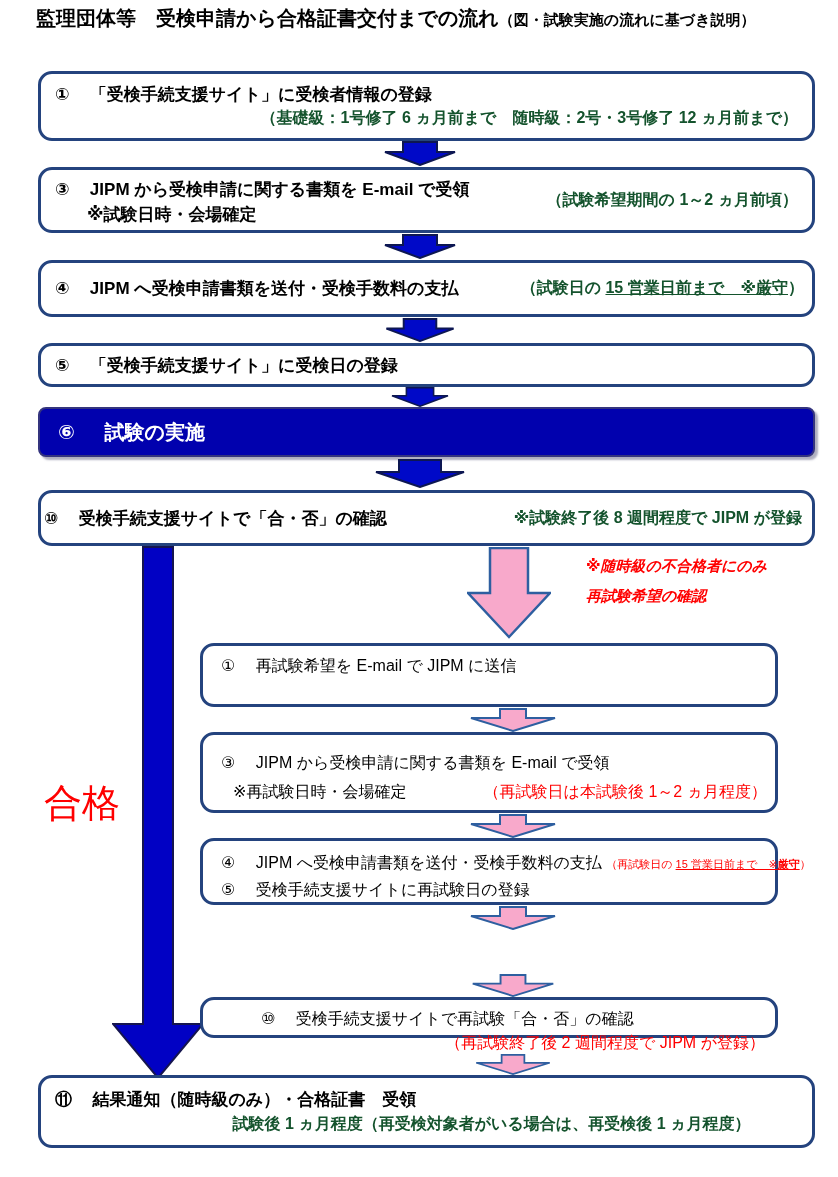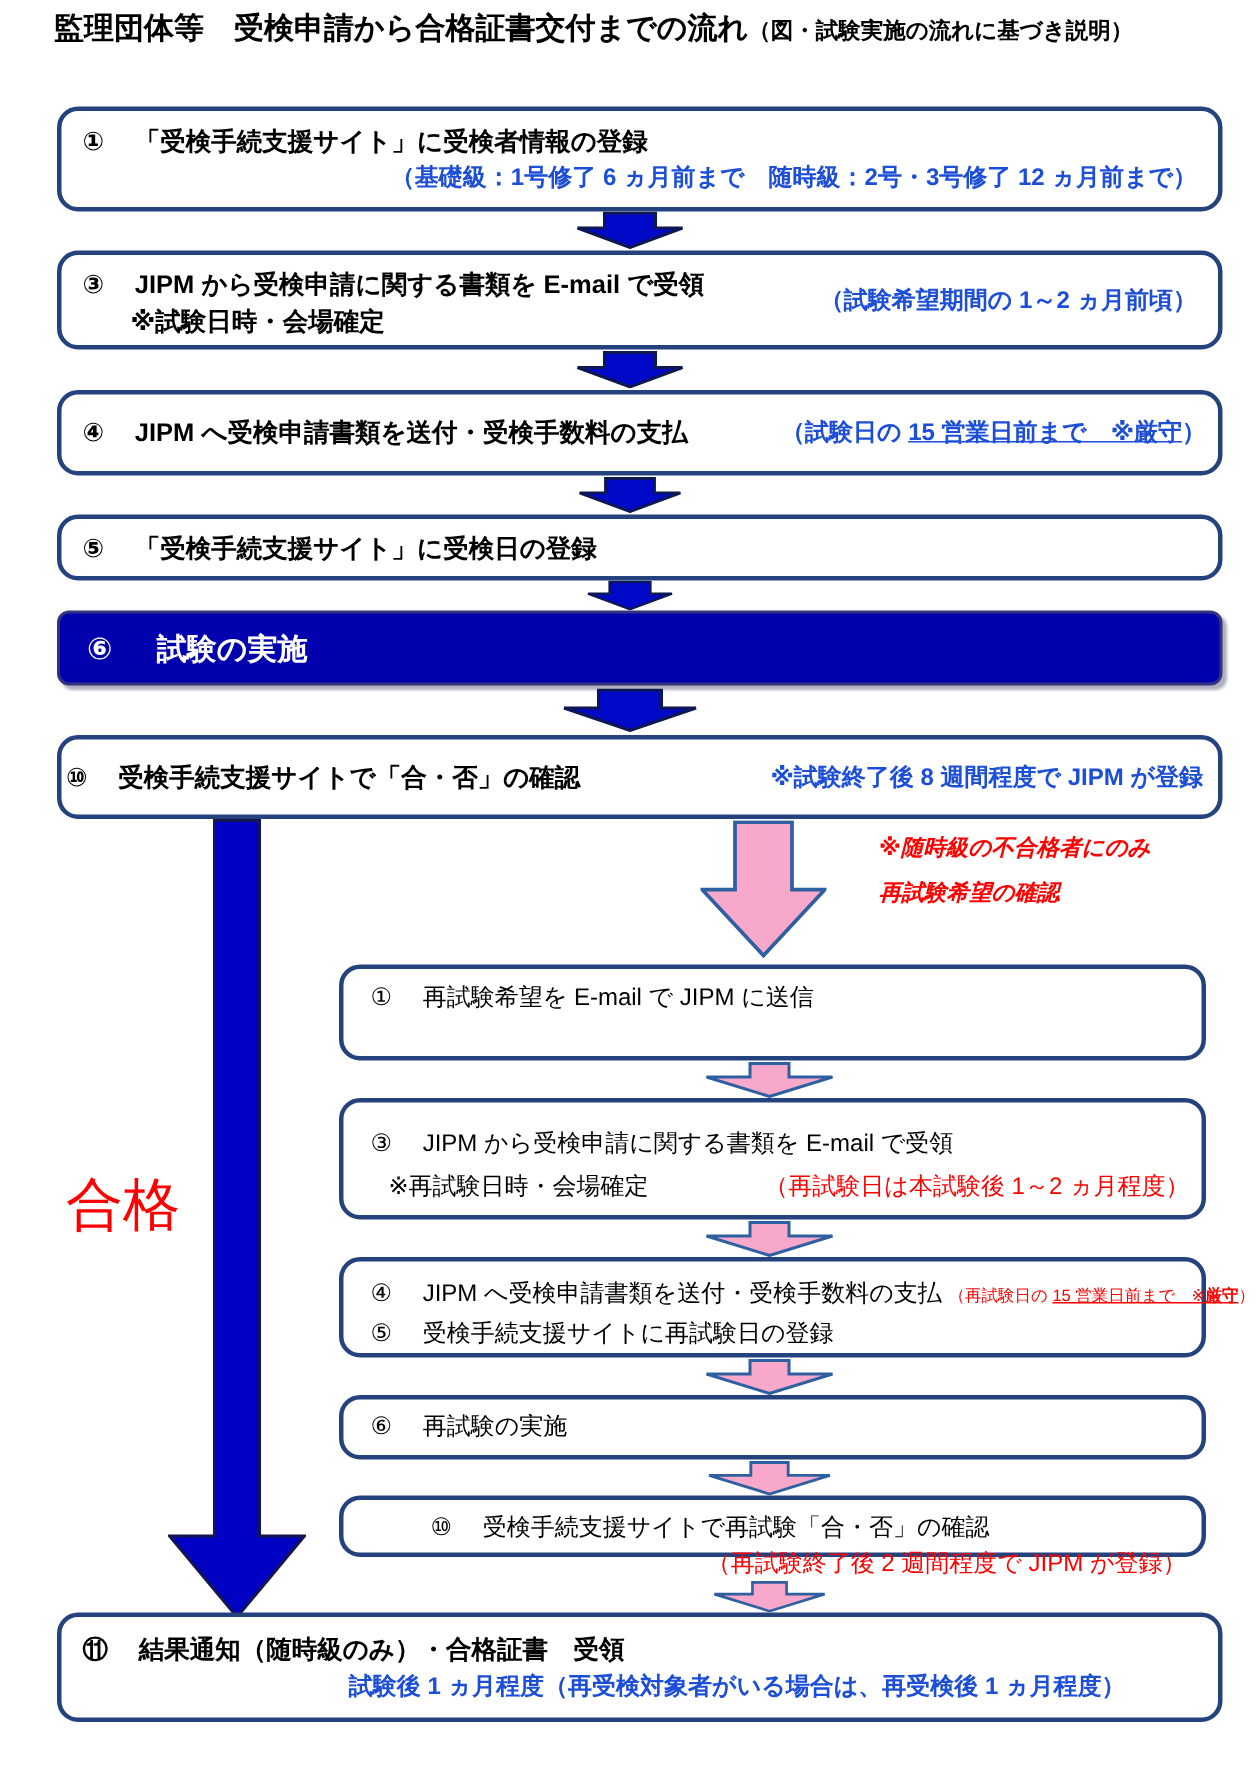--- a/index.html
+++ b/index.html
@@ -12,26 +12,25 @@
   .title{left:8px;top:5px;font-weight:bold;font-size:20px;white-space:nowrap;margin-left:28px;}
   .title .sub{font-size:15px;}
   .fbox{
     position:absolute;left:38px;width:777px;box-sizing:border-box;
     background:#fff;border:3px solid #24437E;border-radius:14px;
   }
   .sbox{
     position:absolute;left:200px;width:578px;box-sizing:border-box;
     background:#fff;border:3px solid #24437E;border-radius:14px;
     font-size:16px;
-    margin-left:26px;
   }
   .boxline{white-space:nowrap;}
   .num{display:inline-block;margin:0 16px 0 0;}
   .btxt{font-size:17px;font-weight:bold;}
-  .rednote{color:#1d4ed8;font-weight:bold;font-size:16px;white-space:nowrap;}
+  .rednote{color:#14532d;font-weight:bold;font-size:16px;white-space:nowrap;}
   .rednote-n{color:#FF0000;font-size:16px;white-space:nowrap;}
   .smallnote{color:#FF0000;font-size:11px;white-space:nowrap;}
   .u{text-decoration:underline;}
   .navybox{
     position:absolute;left:38px;width:777px;box-sizing:border-box;
     background:#0101AE;border:2px solid #34347E;border-radius:8px;
     box-shadow:3px 3px 2px rgba(110,110,140,0.55);
     color:#fff;font-weight:bold;font-size:20px;
   }
   .pinkbox{
@@ -198,26 +197,20 @@
       <span>受検手続支援サイトに再試験日の登録</span>
     </div>
   </div>
 
   <div class="abs" style="left:470px;top:906px;">
     <svg width="86" height="24" viewBox="0 0 86 24">
         <polygon points="30,1 56,1 56,10 85,10 43,23 1,10 30,10" fill="#F8A9CB" stroke="#2E5FA0" stroke-width="2"></polygon>
       </svg>
   </div>
 
-  <div class="sbox vcenter" style="top:930px;height:43px;">
-    <div class="boxline" style="padding-left:18px;">
-      <span class="num">⑥</span>
-      <span>再試験の実施</span>
-    </div>
-  </div>
 
   <div class="abs" style="left:470px;top:974px;">
     <svg width="86" height="23" viewBox="0 0 86 24">
         <polygon points="30,1 56,1 56,10 85,10 43,23 1,10 30,10" fill="#F8A9CB" stroke="#2E5FA0" stroke-width="2"></polygon>
       </svg>
   </div>
 
   <div class="sbox" style="top:997px;height:41px;padding-left:40px;">
     <div class="boxline" style="padding:7px 0 0 18px;line-height:24px;">
       <span class="num">⑩</span>

